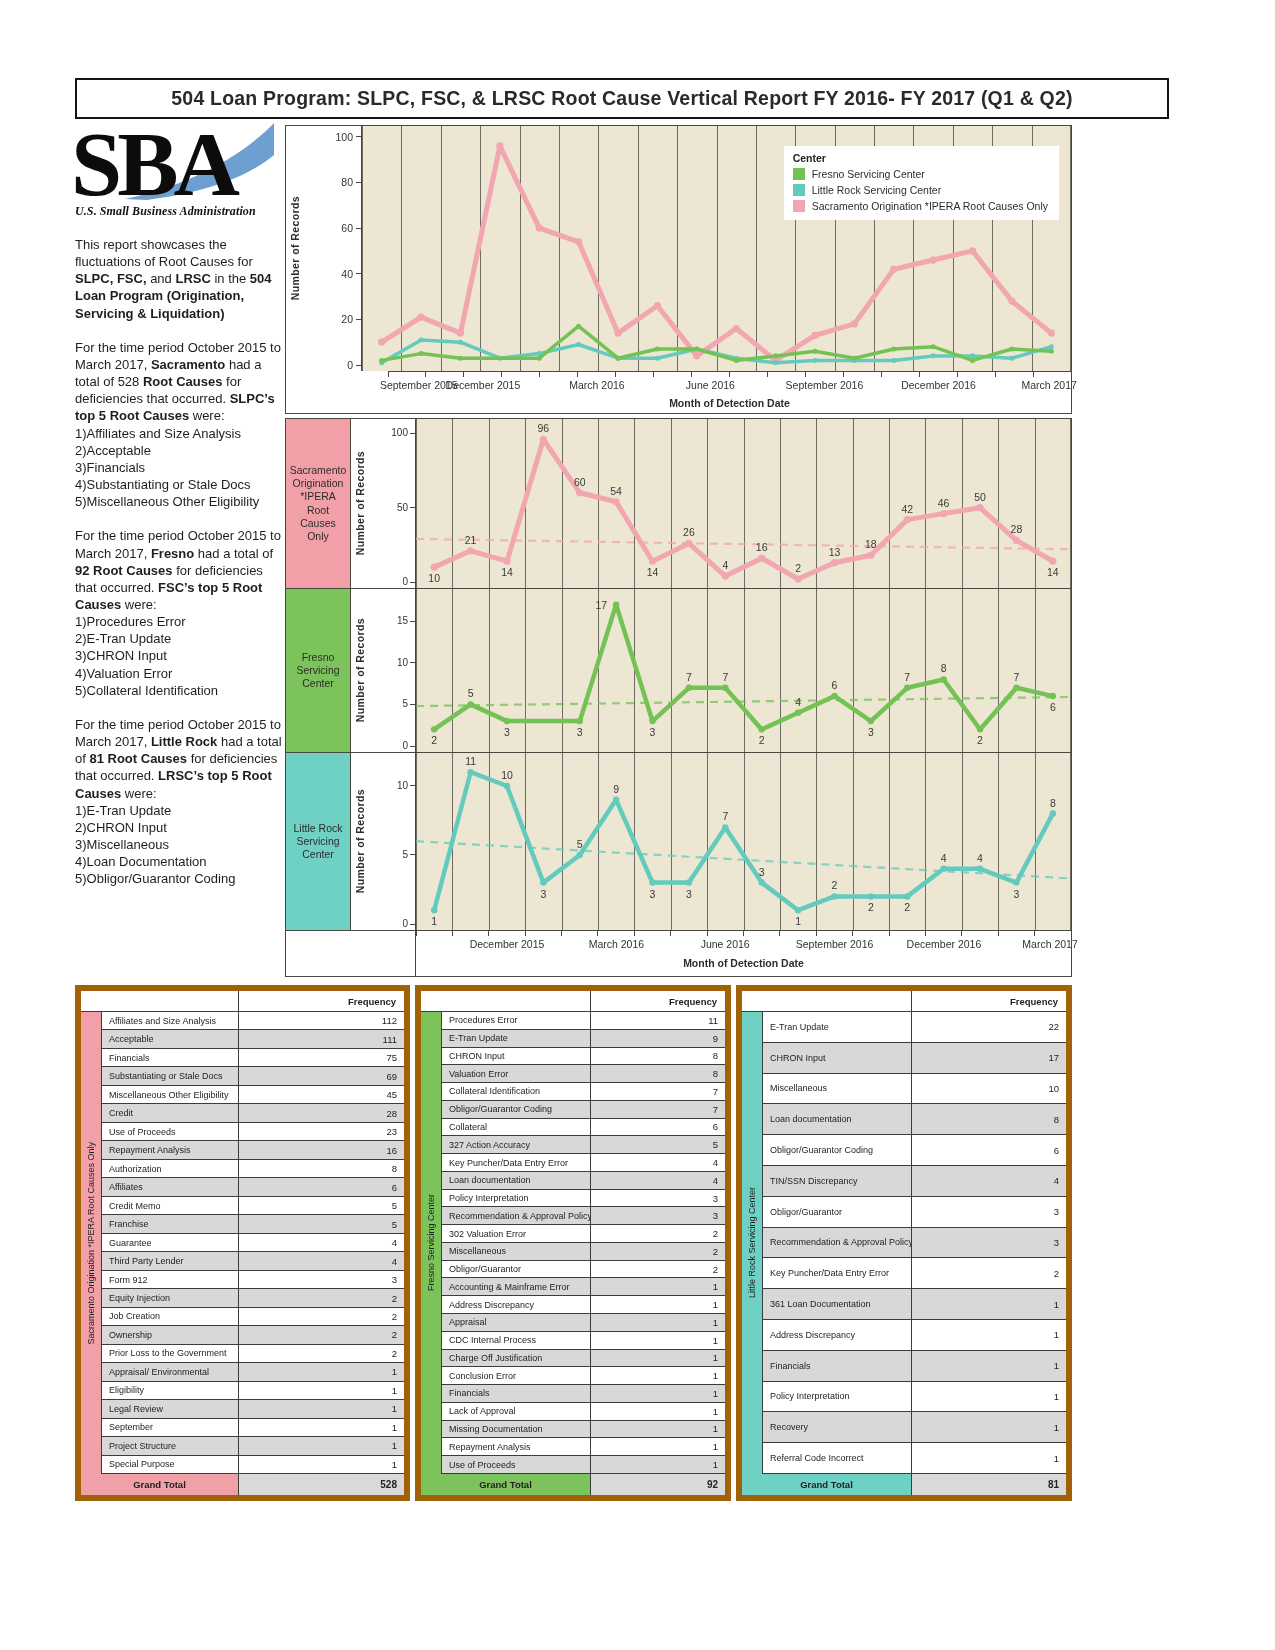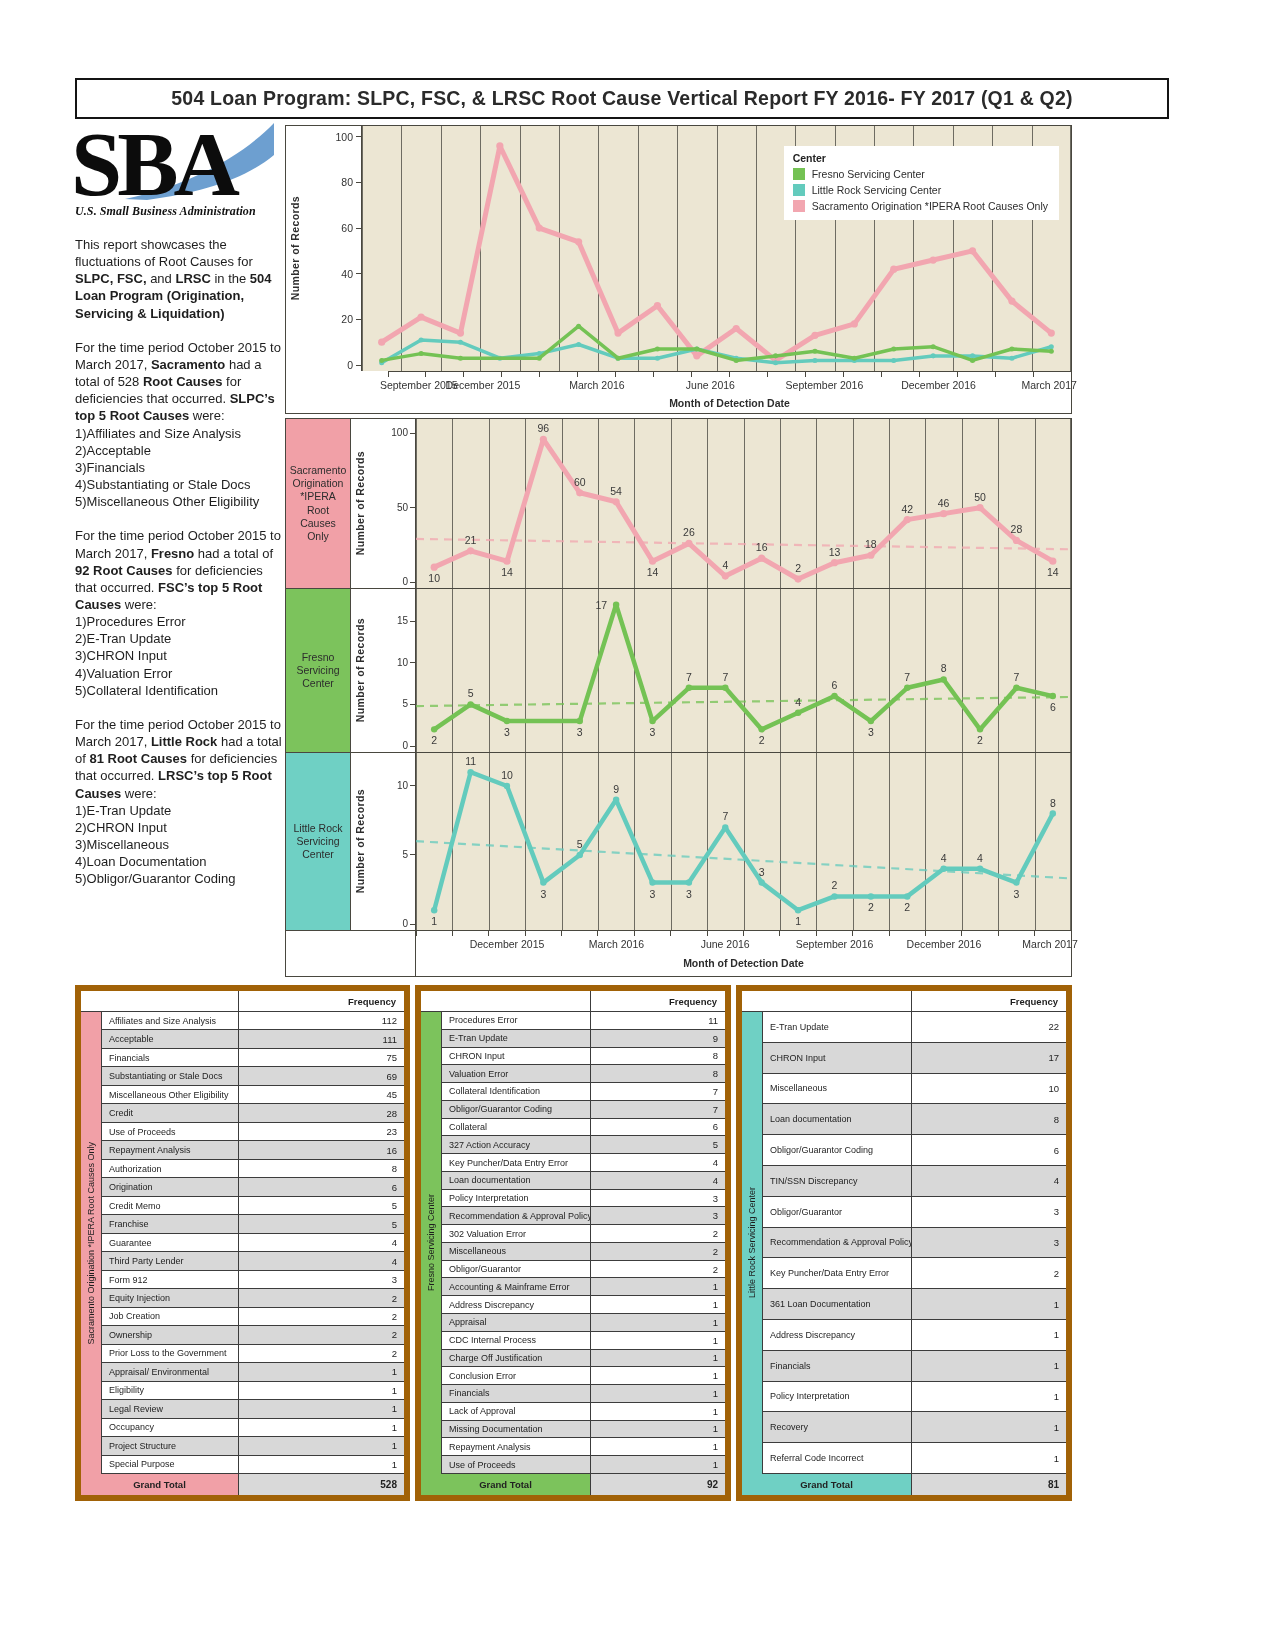--- a/index.html
+++ b/index.html
@@ -605,21 +605,21 @@
             </div>
             <div class="row">
               <div class="rlabel">Repayment Analysis</div>
               <div class="rval">16</div>
             </div>
             <div class="row">
               <div class="rlabel">Authorization</div>
               <div class="rval">8</div>
             </div>
             <div class="row">
-              <div class="rlabel">Origination</div>
+              <div class="rlabel">Affiliates</div>
               <div class="rval">6</div>
             </div>
             <div class="row">
               <div class="rlabel">Credit Memo</div>
               <div class="rval">5</div>
             </div>
             <div class="row">
               <div class="rlabel">Franchise</div>
               <div class="rval">5</div>
             </div>
@@ -657,21 +657,21 @@
             </div>
             <div class="row">
               <div class="rlabel">Eligibility</div>
               <div class="rval">1</div>
             </div>
             <div class="row">
               <div class="rlabel">Legal Review</div>
               <div class="rval">1</div>
             </div>
             <div class="row">
-              <div class="rlabel">Occupancy</div>
+              <div class="rlabel">September</div>
               <div class="rval">1</div>
             </div>
             <div class="row">
               <div class="rlabel">Project Structure</div>
               <div class="rval">1</div>
             </div>
             <div class="row">
               <div class="rlabel">Special Purpose</div>
               <div class="rval">1</div>
             </div>

